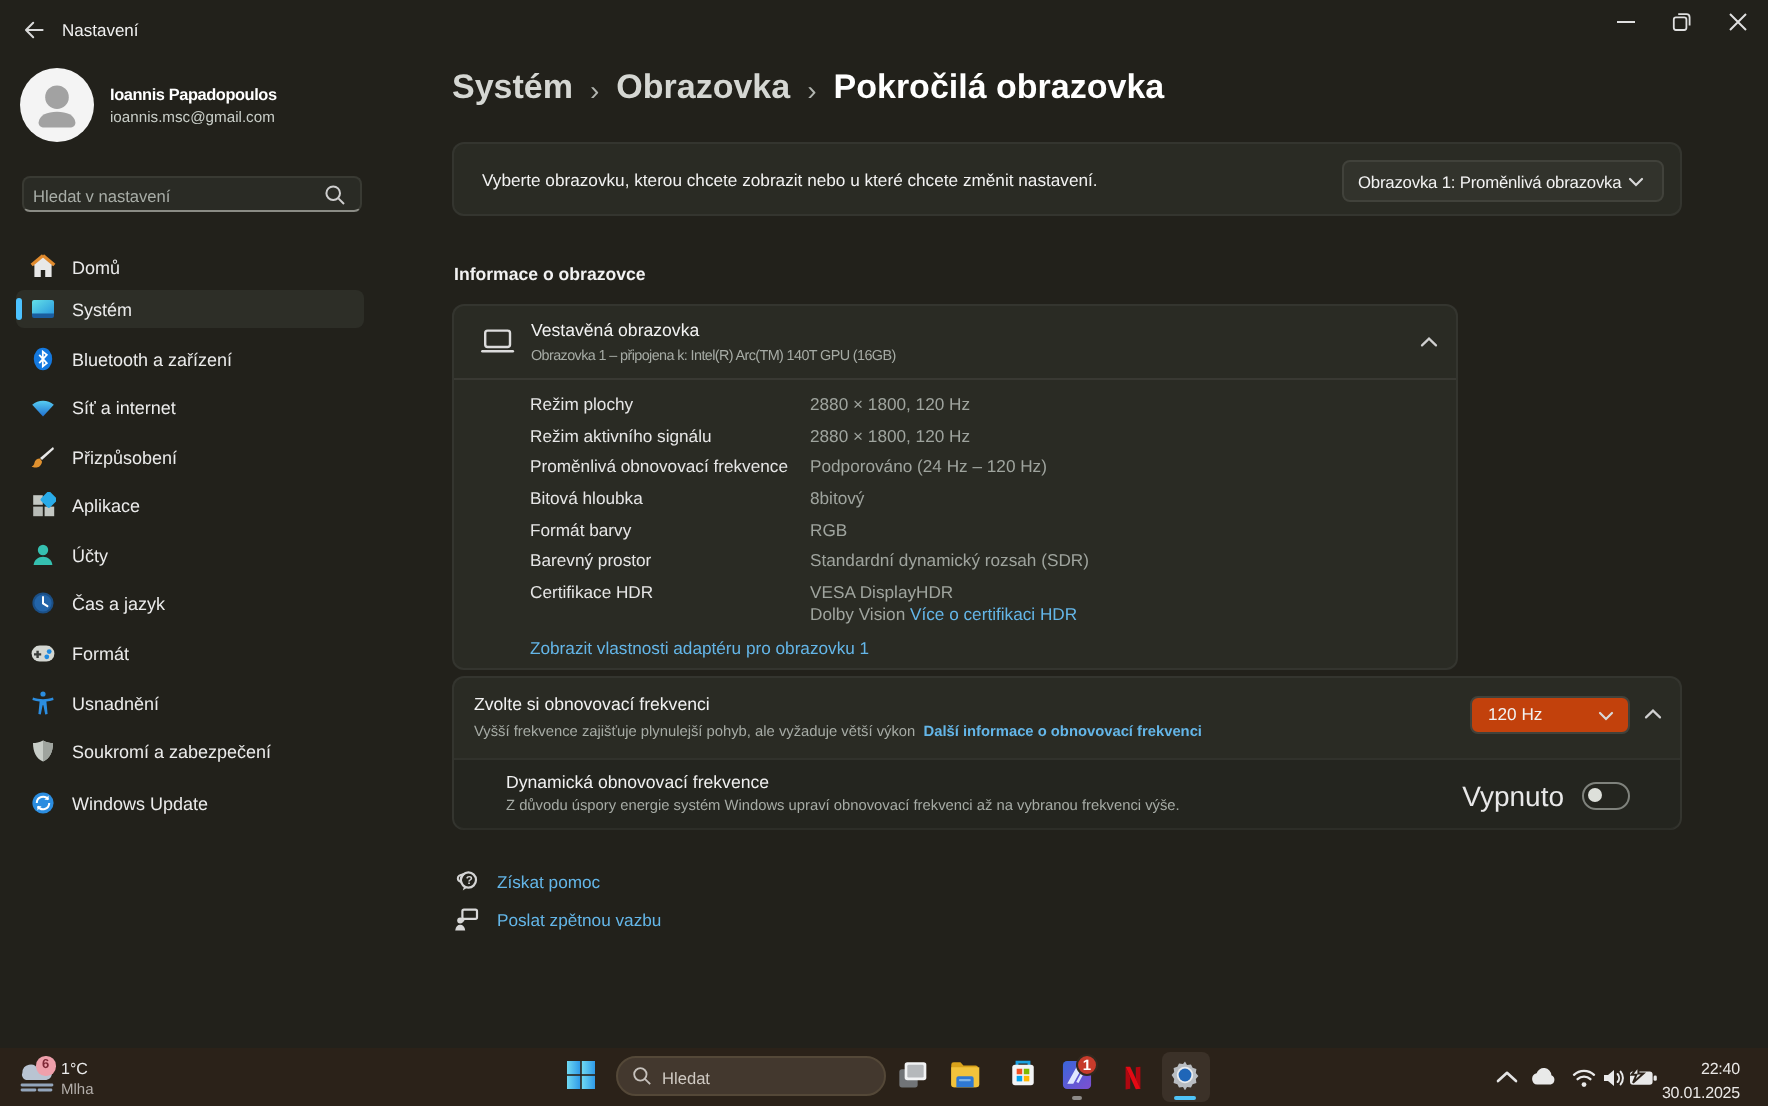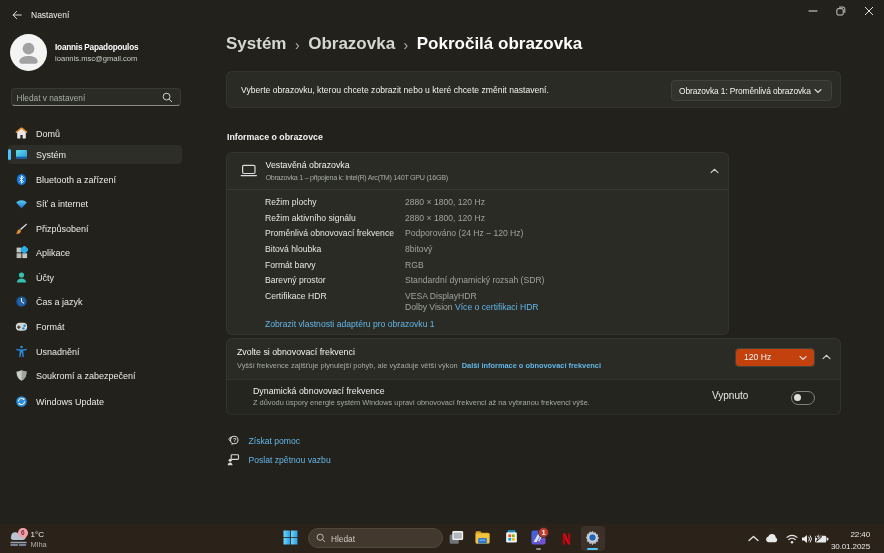--- a/index.html
+++ b/index.html
@@ -39,21 +39,21 @@
 .val{position:absolute;left:178px;font-size:8.6px;color:#9fa49e;white-space:nowrap}
 #alink{position:absolute;left:38px;top:166px;font-size:8.6px}
 #card3{left:226px;top:337.5px;width:615px;height:77px}
 #card3 .t1{position:absolute;left:10px;top:8.5px;font-size:8.8px;color:#f2f2f2}
 #card3 .t2{position:absolute;left:10px;top:22px;font-size:7.4px;color:#a6aba5}
 #sel120{position:absolute;left:508px;top:9px;width:80px;height:19px;background:#c2410c;border:1px solid #41423b;border-radius:4px}
 #sel120 span{position:absolute;left:8px;top:3.5px;font-size:8.6px;color:#f2f2f2}
 #subrow{position:absolute;left:0;top:40px;width:100%;height:36.5px;background:rgba(0,0,0,0.13);border-top:1px solid rgba(255,255,255,0.06);border-radius:0 0 6px 6px}
 #subrow .t1{position:absolute;left:26px;top:6px;font-size:8.8px;color:#f0f0f0}
 #subrow .t2{position:absolute;left:26px;top:18.5px;font-size:7.4px;color:#a6aba5}
-#vypnuto{position:absolute;left:485px;top:10.5px;width:70px;font-size:10px;color:#e8e8e8}
+#vypnuto{position:absolute;left:485px;top:10.5px;width:70px;text-align:right;font-size:14px;color:#e8e8e8}
 #toggle{position:absolute;left:563.5px;top:11px;width:24.5px;height:14px;border:1.2px solid #7f827c;border-radius:7.5px}
 #toggle::before{content:"";position:absolute;left:2.2px;top:2.1px;width:7.4px;height:7.4px;border-radius:50%;background:#dde0da}
 .botlink{font-size:8.6px}
 
 #taskbar{left:0;top:524px;width:884px;height:29px;background:#2b2219}
 #weather1{left:30.5px;top:529.5px;font-size:8px;color:#ececec}
 #weather2{left:30.5px;top:540px;font-size:7.5px;color:#b3aeaa}
 #wbadge{left:18px;top:528px;width:9.5px;height:9.5px;border-radius:50%;background:#efa0ab;color:#7e2836;font-size:6.5px;font-weight:bold;text-align:center;line-height:9.5px}
 #spill{left:308px;top:527.5px;width:135px;height:20px;border-radius:10px;background:#43382e;border:1px solid #544838}
 #spill span{position:absolute;left:22px;top:5px;font-size:8.3px;color:#cfc9c2}

